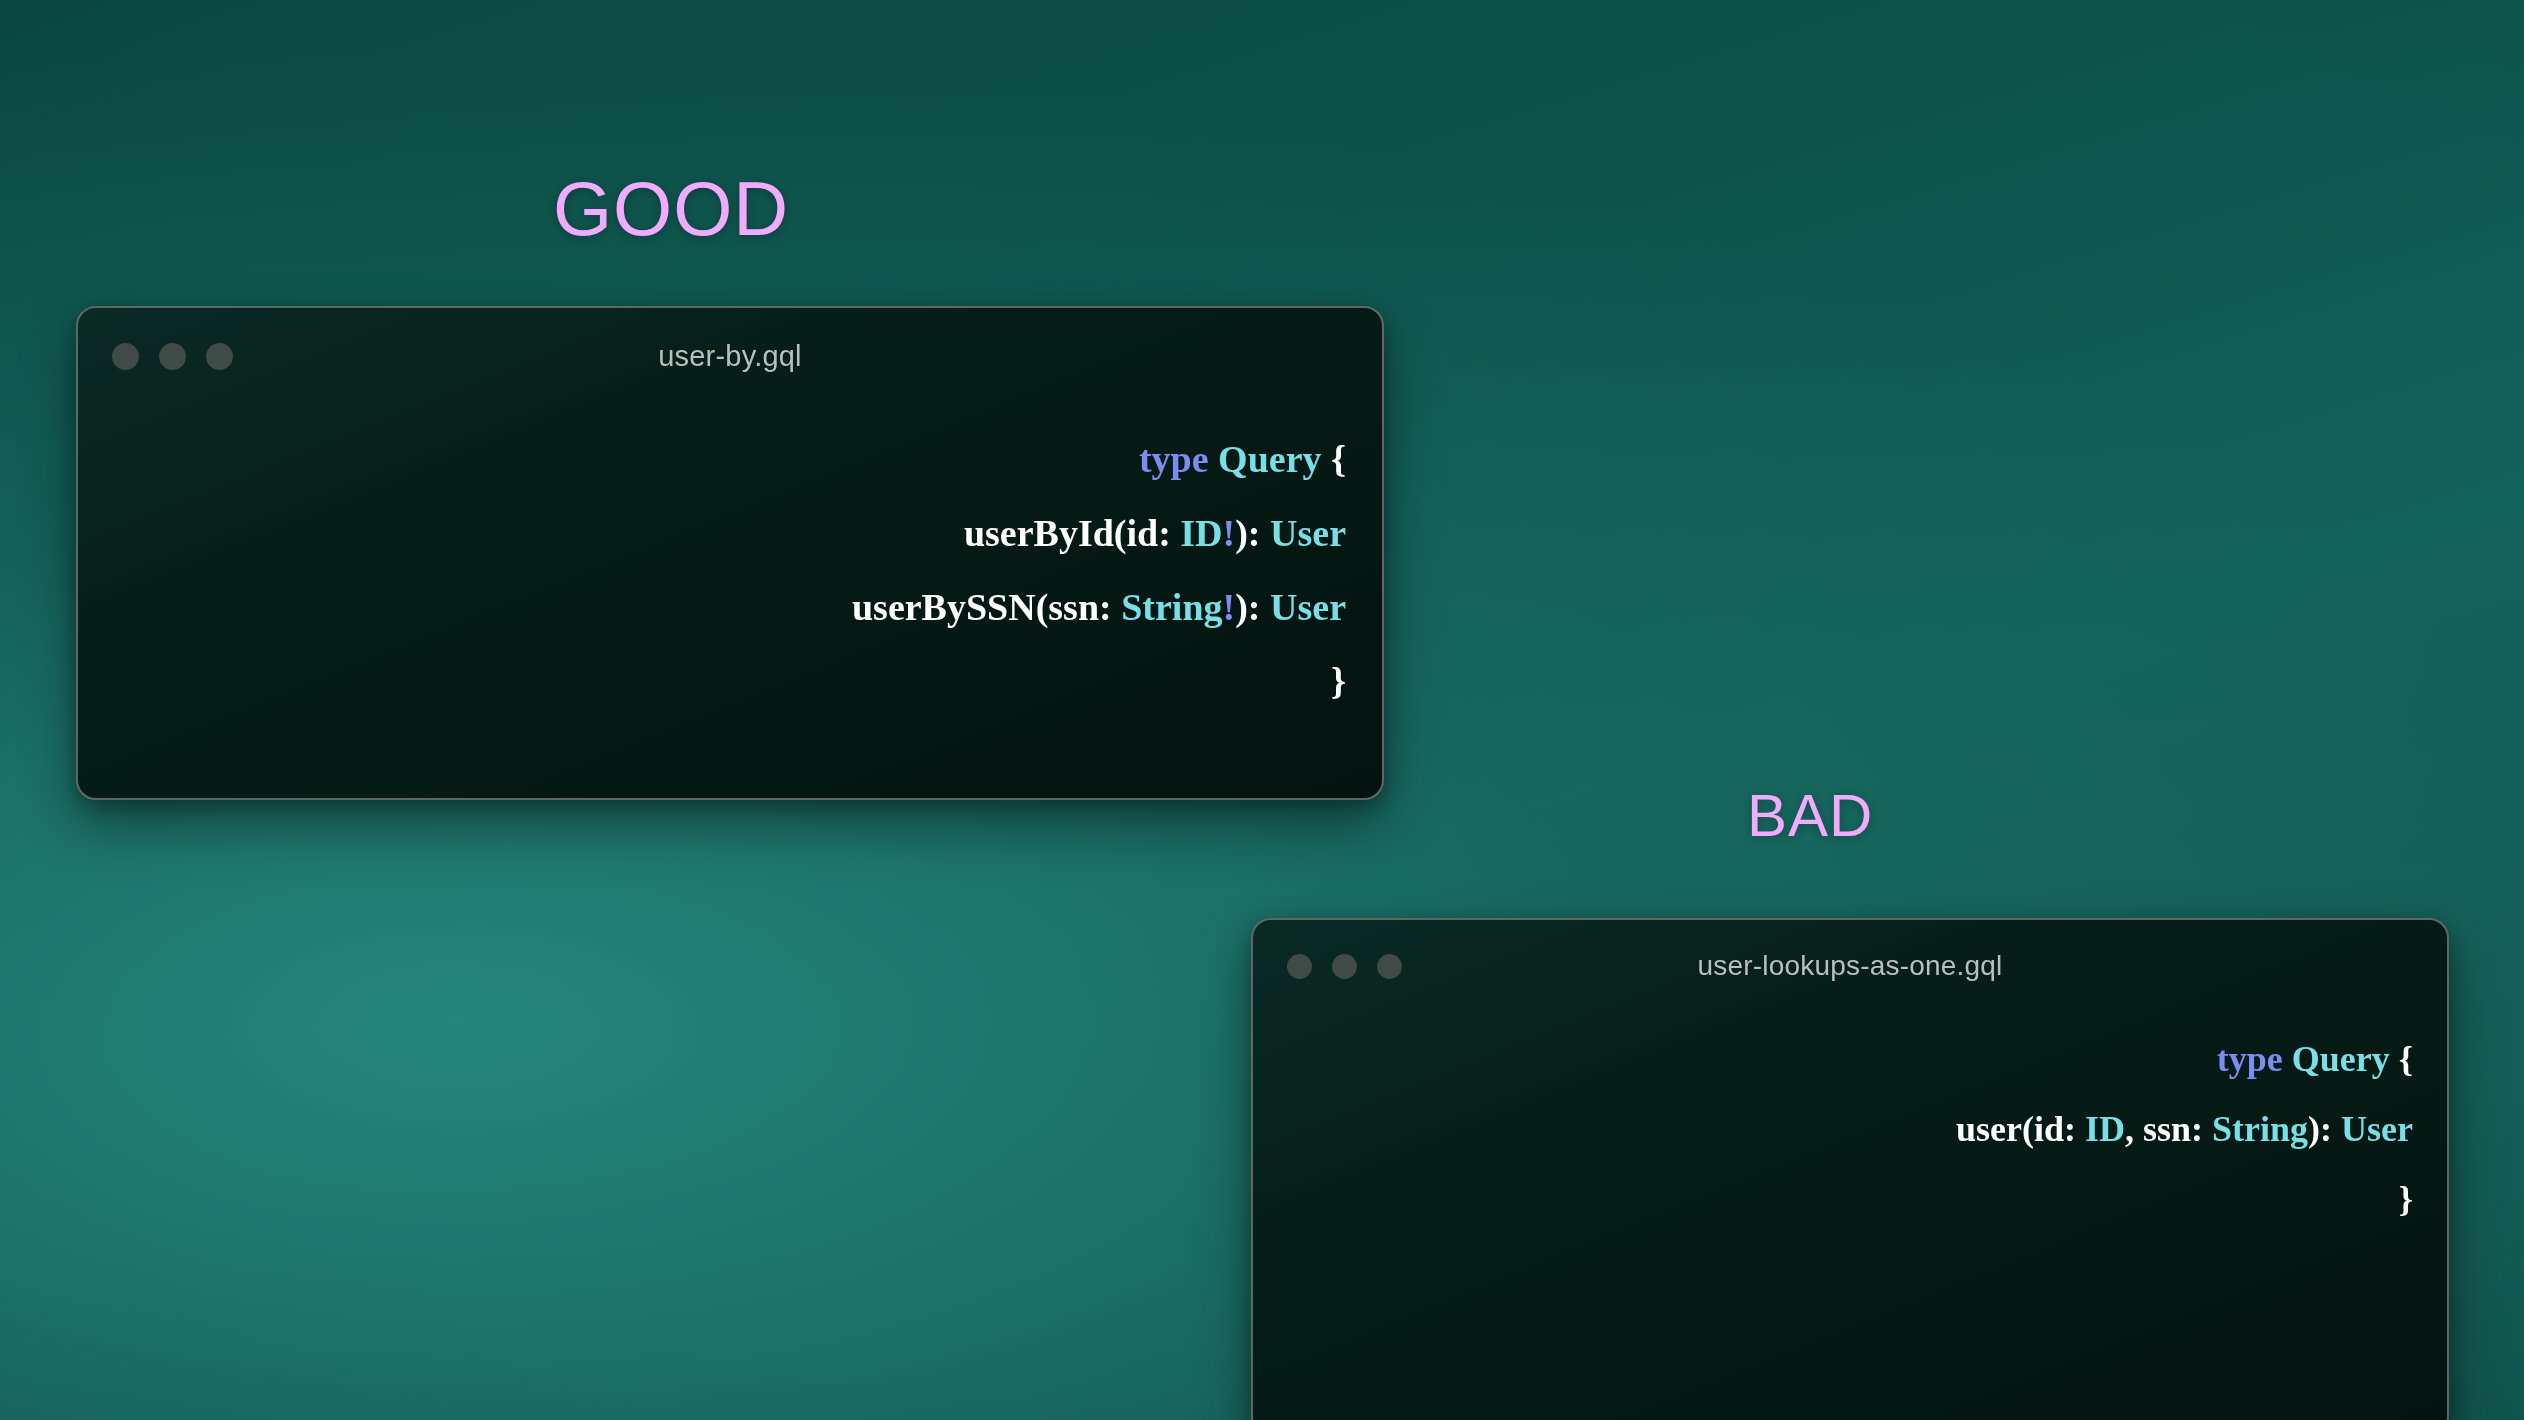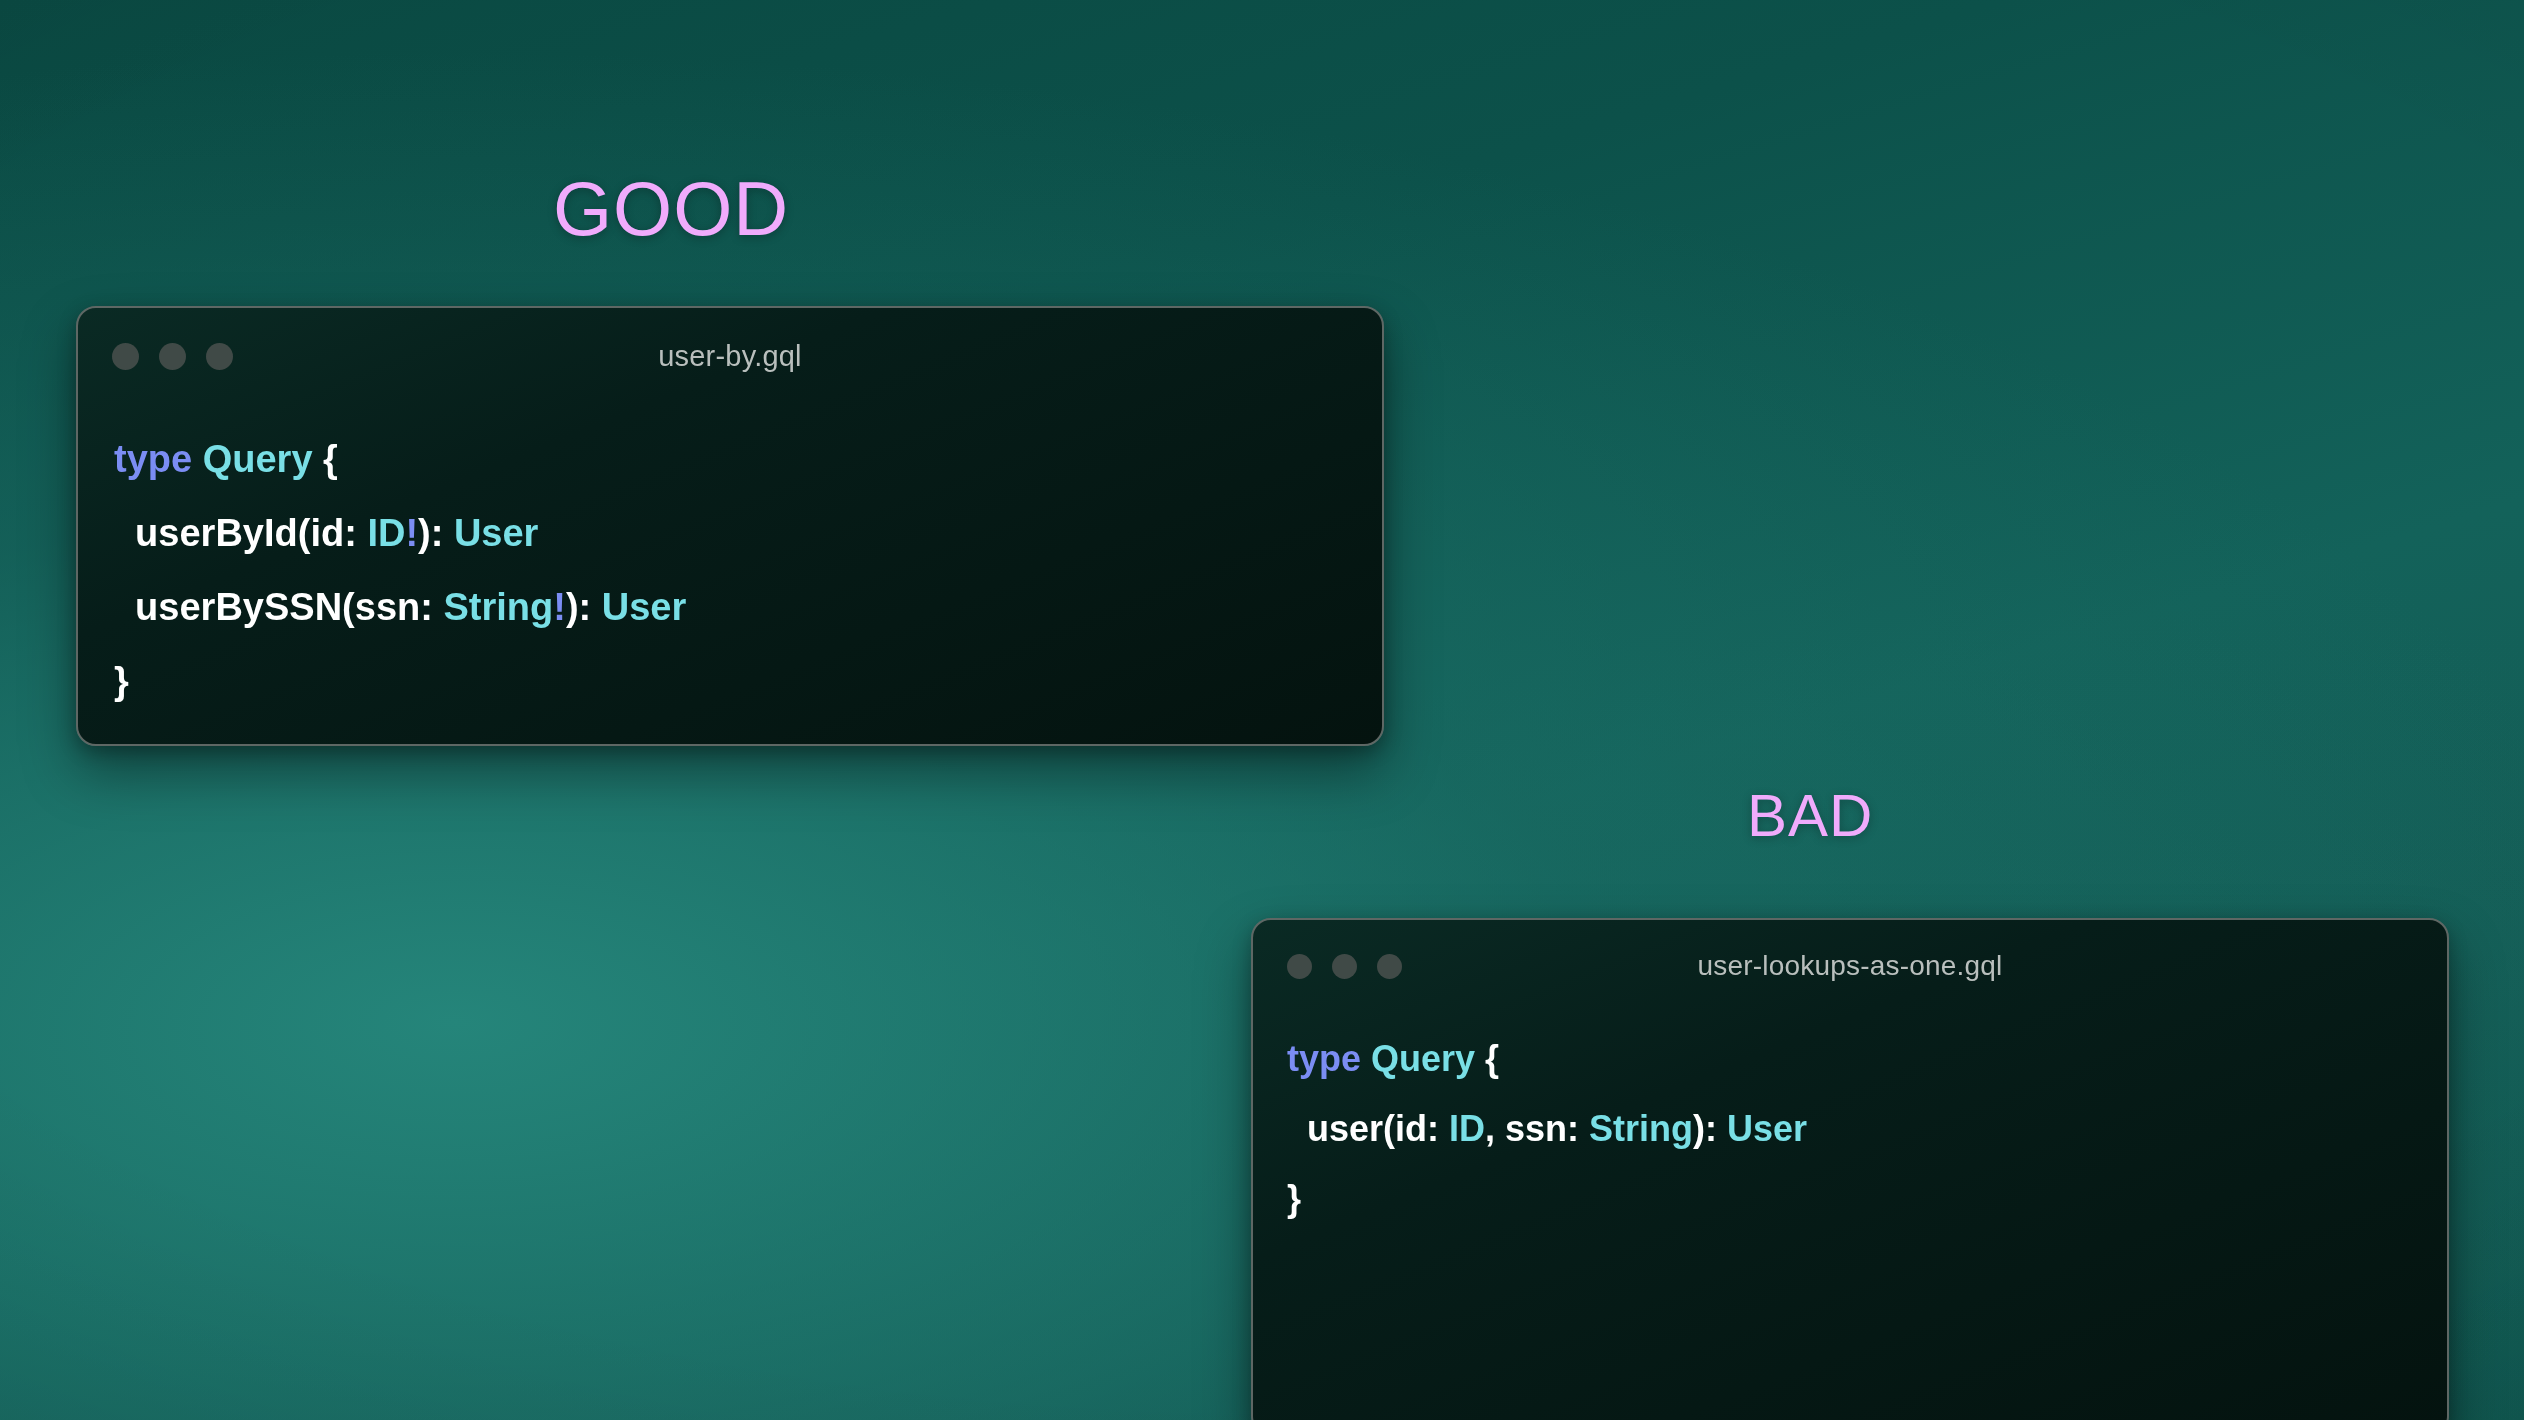--- a/index.html
+++ b/index.html
@@ -64,21 +64,21 @@
     box-shadow:
       0 26px 54px rgba(0,0,0,0.40),
       0 6px 18px rgba(0,0,0,0.28);
     overflow: hidden;
     box-sizing: border-box;
   }
   #card-good {
     left: 76px;
     top: 306px;
     width: 1308px;
-    height: 440px;
+    height: 494px;
   }
   #card-bad {
     left: 1251px;
     top: 918px;
     width: 1198px;
     height: 518px;
   }
 
   .titlebar {
     position: relative;
@@ -111,26 +111,27 @@
     font-family: "Liberation Sans", sans-serif;
     font-weight: 400;
     font-size: 29px;
     letter-spacing: 0.2px;
     pointer-events: none;
   }
   #card-bad .file-title { font-size: 28px; }
 
   .code-body {
     padding: 18px 36px 34px 36px;
-    font-family: Liberation Sans, sans-serif;
+    font-family: Liberation Serif, serif;
     font-size: 38px;
     line-height: 74px;
     font-weight: 700;
     white-space: pre;
     color: #ffffff;
+    text-align: right;
   }
   #card-bad .code-body {
     font-size: 36px;
     line-height: 70px;
     padding: 12px 34px 30px 34px;
   }
 
   .tok-kw   { color: #7b8df3; }   
   .tok-type { color: #79dfe6; }   
   .tok-bang { color: #7b8df3; }   

